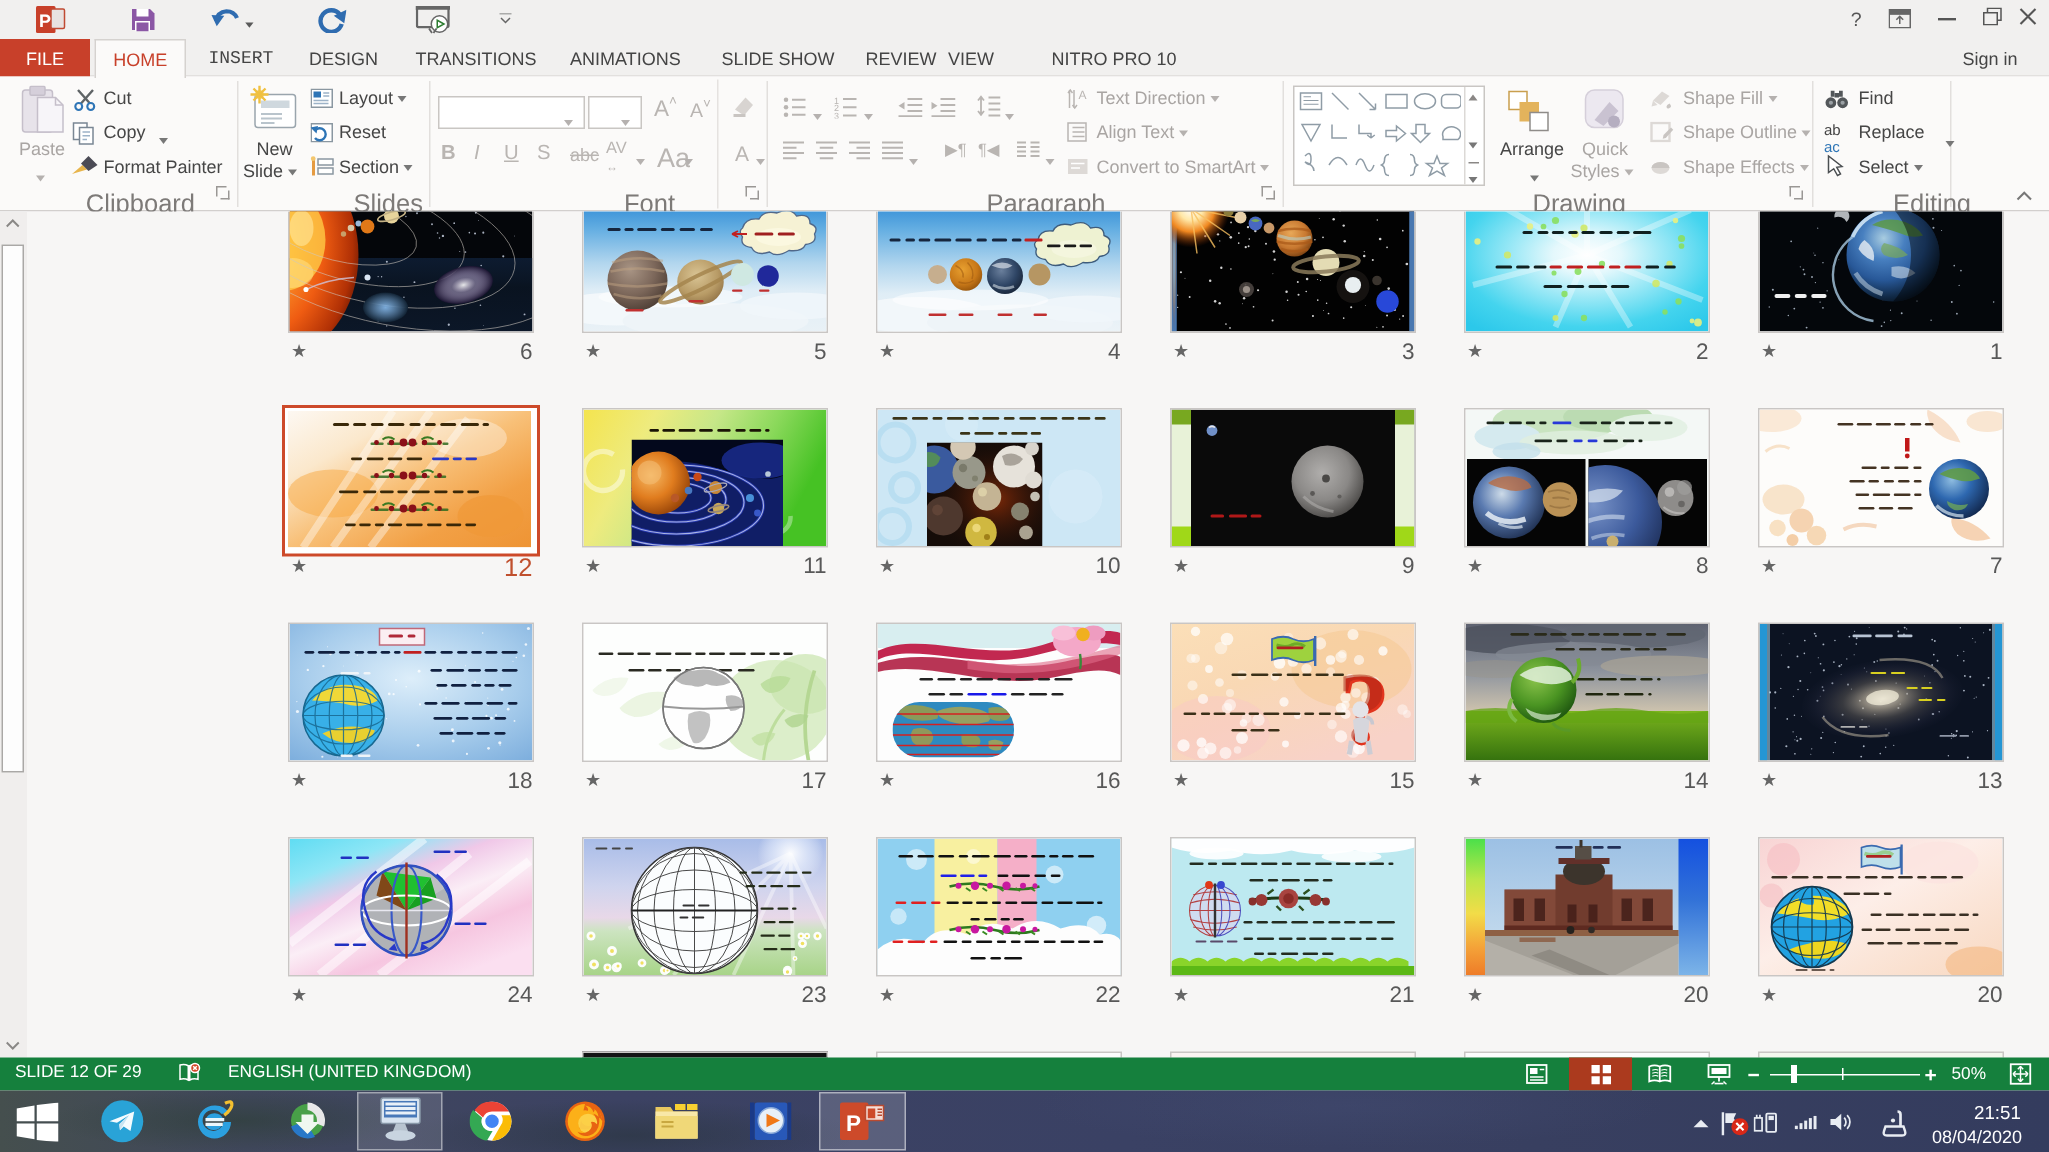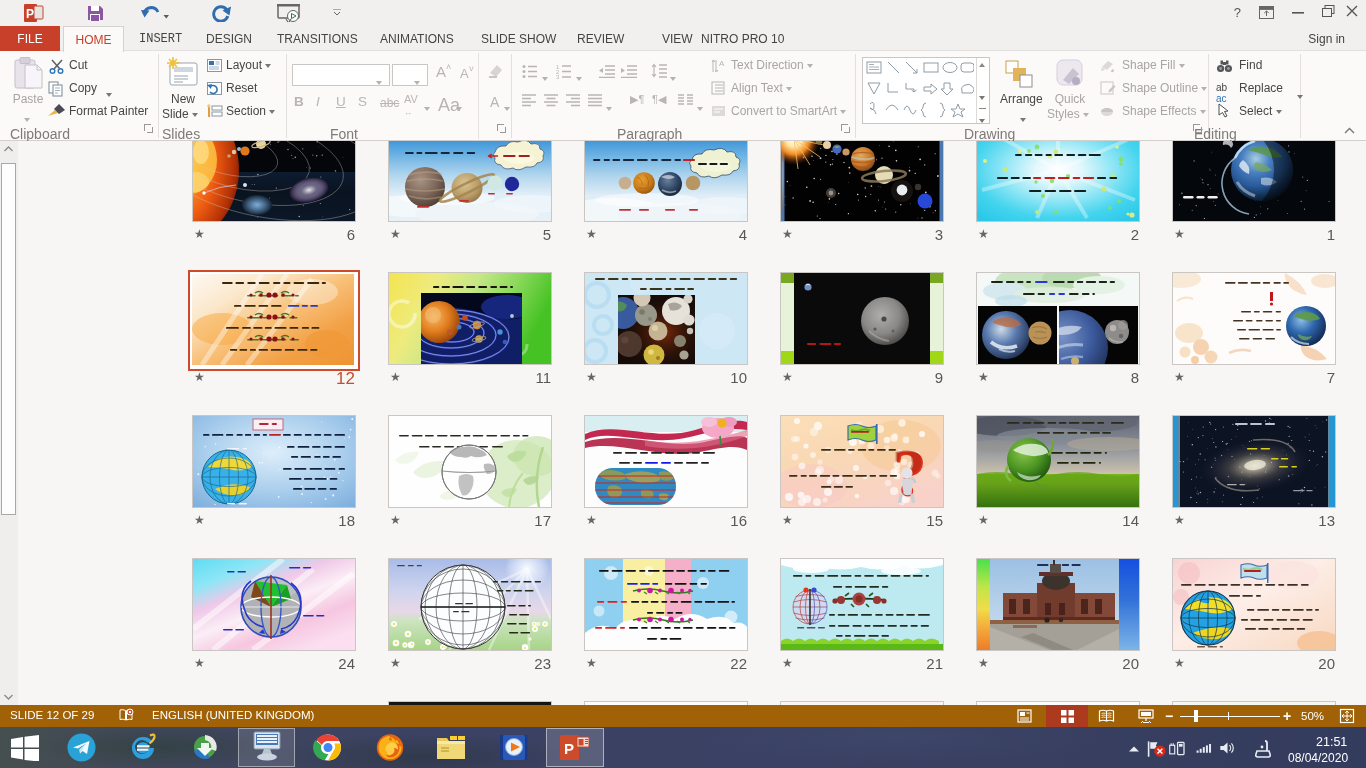--- a/index.html
+++ b/index.html
@@ -16,38 +16,38 @@
 #tabrow { position:absolute; left:0; top:26px; width:1366px; height:25px; background:#f1f0ef; border-bottom:1px solid #e2e0de; }
 .tab { position:absolute; top:0; height:25px; line-height:26px; font-size:12px; color:#444; letter-spacing:0; }
 #tab-file { left:0; width:60px; background:#c8402a; color:#fff; text-align:center; }
 #tab-home { left:63px; width:61px; background:#fbfaf9; border:1px solid #d5d2cf; border-bottom:none; color:#c8402a; text-align:center; height:26px; z-index:3; }
 #signin { position:absolute; right:21px; top:6px; font-size:12px; color:#444; }
 
 
 #ribbon { position:static; }
 #ribbonbg { position:absolute; left:0; top:51px; width:1366px; height:90px; background:#fbfaf9; border-bottom:1px solid #d2cfcd; }
 .sep { position:absolute; top:54px; width:1px; height:84px; background:#e2dfdd; }
-.glabel { position:absolute; top:126px; font-size:14px; color:#7d7a78; width:120px; text-align:left; }
+.glabel { position:absolute; top:126px; font-size:17px; color:#7d7a78; width:120px; text-align:right; }
 .btxt { font-size:12px; color:#464646; }
 .btxt.dis { color:#a9a5a3; }
 .dl { position:absolute; width:10px; height:10px; }
 .dl:before { content:""; position:absolute; left:0; top:0; width:6px; height:6px; border-left:1px solid #9a9795; border-top:1px solid #9a9795; }
 .dl:after { content:""; position:absolute; right:1px; bottom:1px; width:5px; height:5px; border-right:1.4px solid #9a9795; border-bottom:1.4px solid #9a9795; }
 .dar { display:inline-block; width:0; height:0; border-left:3px solid transparent; border-right:3px solid transparent; border-top:4px solid #777; vertical-align:middle; }
 .dar.dis { border-top-color:#b5b1af; }
 
 
 #sorter { position:absolute; left:0; top:141px; width:1366px; height:564px; background:#f7f6f5; overflow:hidden; }
 .th { position:absolute; width:164px; height:93px; border:1px solid #c9c6c4; background:#fff; overflow:hidden; }
 .tc { position:absolute; left:0; top:0; width:162px; height:91px; overflow:hidden; }
 .star { position:absolute; width:13px; height:13px; color:#666; font-size:12px; line-height:13px; }
 .snum { position:absolute; width:60px; text-align:right; font-size:15px; color:#585858; }
 
 
-#statusbar { position:absolute; left:0; top:705px; width:1366px; height:22px; background:#a16207; color:#fff; font-size:11.5px; }
+#statusbar { position:absolute; left:0; top:705px; width:1366px; height:22px; background:#15803d; color:#fff; font-size:11.5px; }
 
 
 #taskbar { position:static; }
 #taskbarbg { position:absolute; left:0; top:727px; width:1366px; height:41px; background:radial-gradient(ellipse 180px 30px at 160px 20px, rgba(40,60,45,.5), rgba(40,60,45,0) 70%),radial-gradient(ellipse 220px 34px at 420px 30px, rgba(30,45,40,.4), rgba(30,45,40,0) 70%),radial-gradient(ellipse 300px 40px at 900px 10px, rgba(70,80,120,.35), rgba(70,80,120,0) 70%),linear-gradient(90deg,#454f4e 0%,#40475c 12%,#3c4263 30%,#3a4164 55%,#383f60 75%,#343c5e 100%); }
 </style>
 </head>
 <body>
 <div id="app">
 
 <div id="titlebar">
@@ -107,21 +107,21 @@
 
 <div id="tabrow">
   <div class="tab" id="tab-file">FILE</div>
   <div class="tab" id="tab-home">HOME</div>
   <div class="tab" style="left:139px;font-family:Liberation Mono, monospace;">INSERT</div>
   <div class="tab" style="left:206px;">DESIGN</div>
   <div class="tab" style="left:277px;">TRANSITIONS</div>
   <div class="tab" style="left:380px;text-align:right;">ANIMATIONS</div>
   <div class="tab" style="left:481px;">SLIDE SHOW</div>
   <div class="tab" style="left:577px;">REVIEW</div>
-  <div class="tab" style="left:662px;">VIEW</div>
+  <div class="tab" style="left:632px;">VIEW</div>
   <div class="tab" style="left:701px;">NITRO PRO 10</div>
   <div id="signin">Sign in</div>
 </div>
 
 <div id="ribbonbg"></div>
 <div id="ribbon">
   <div class="sep" style="left:158px"></div>
   <div class="sep" style="left:286px"></div>
   <div class="sep" style="left:511px"></div>
   <div class="sep" style="left:855px"></div>

